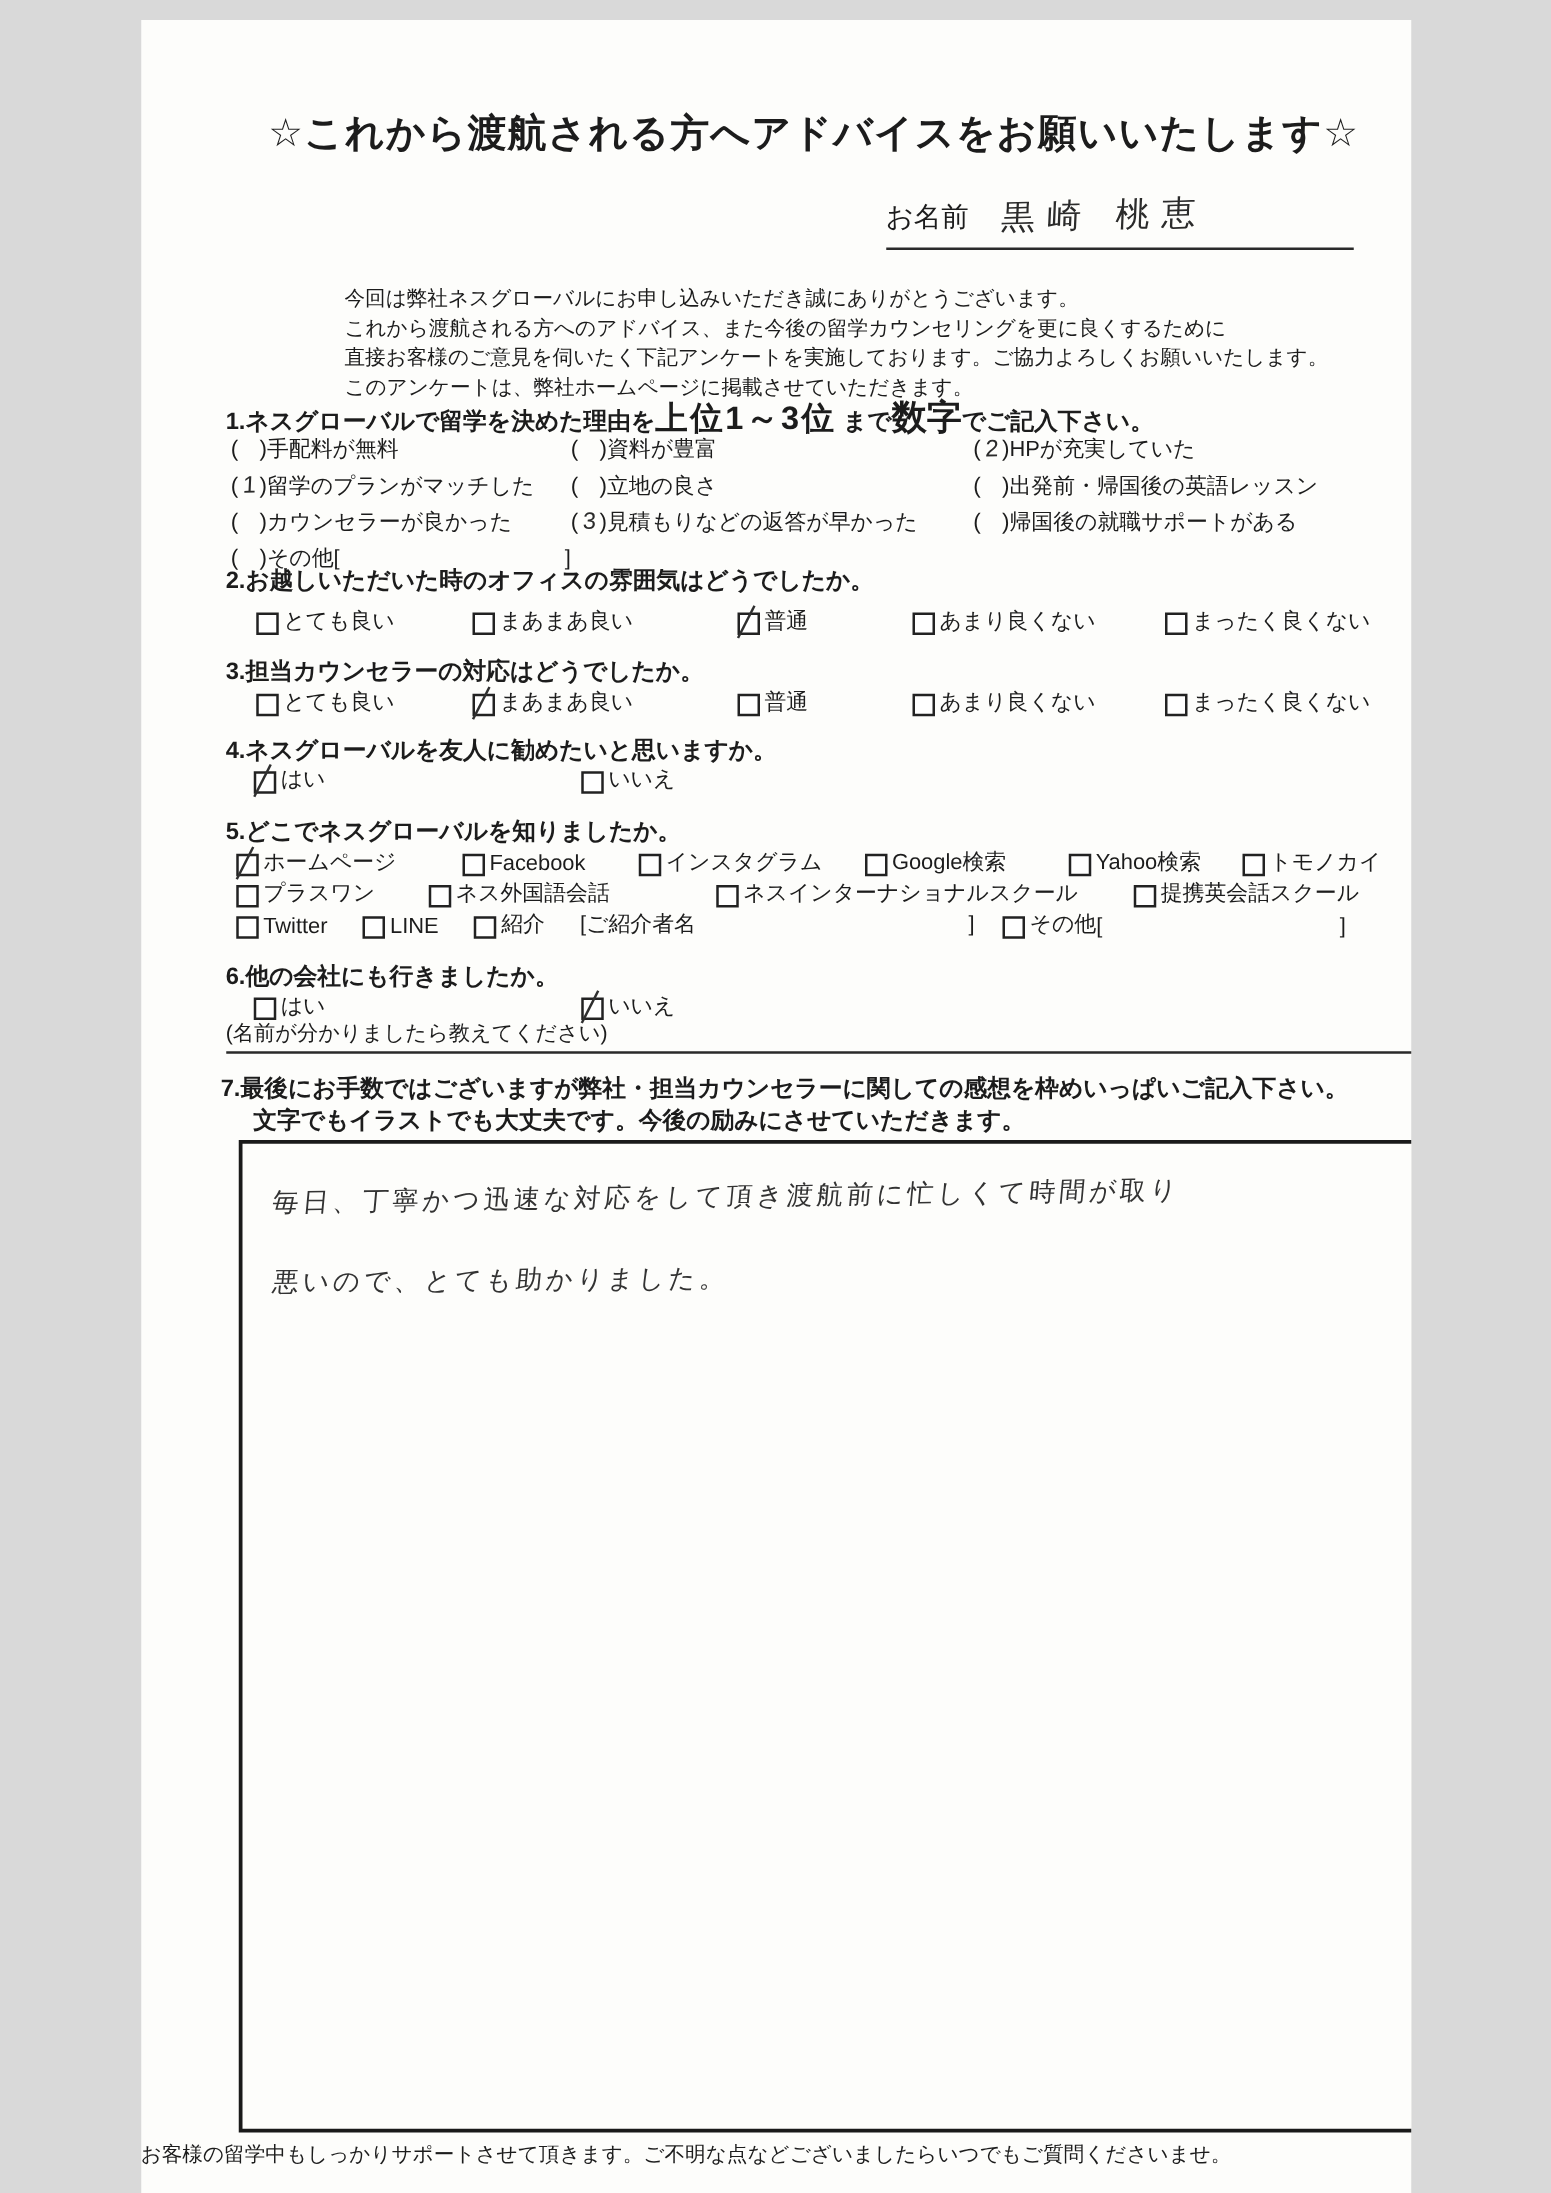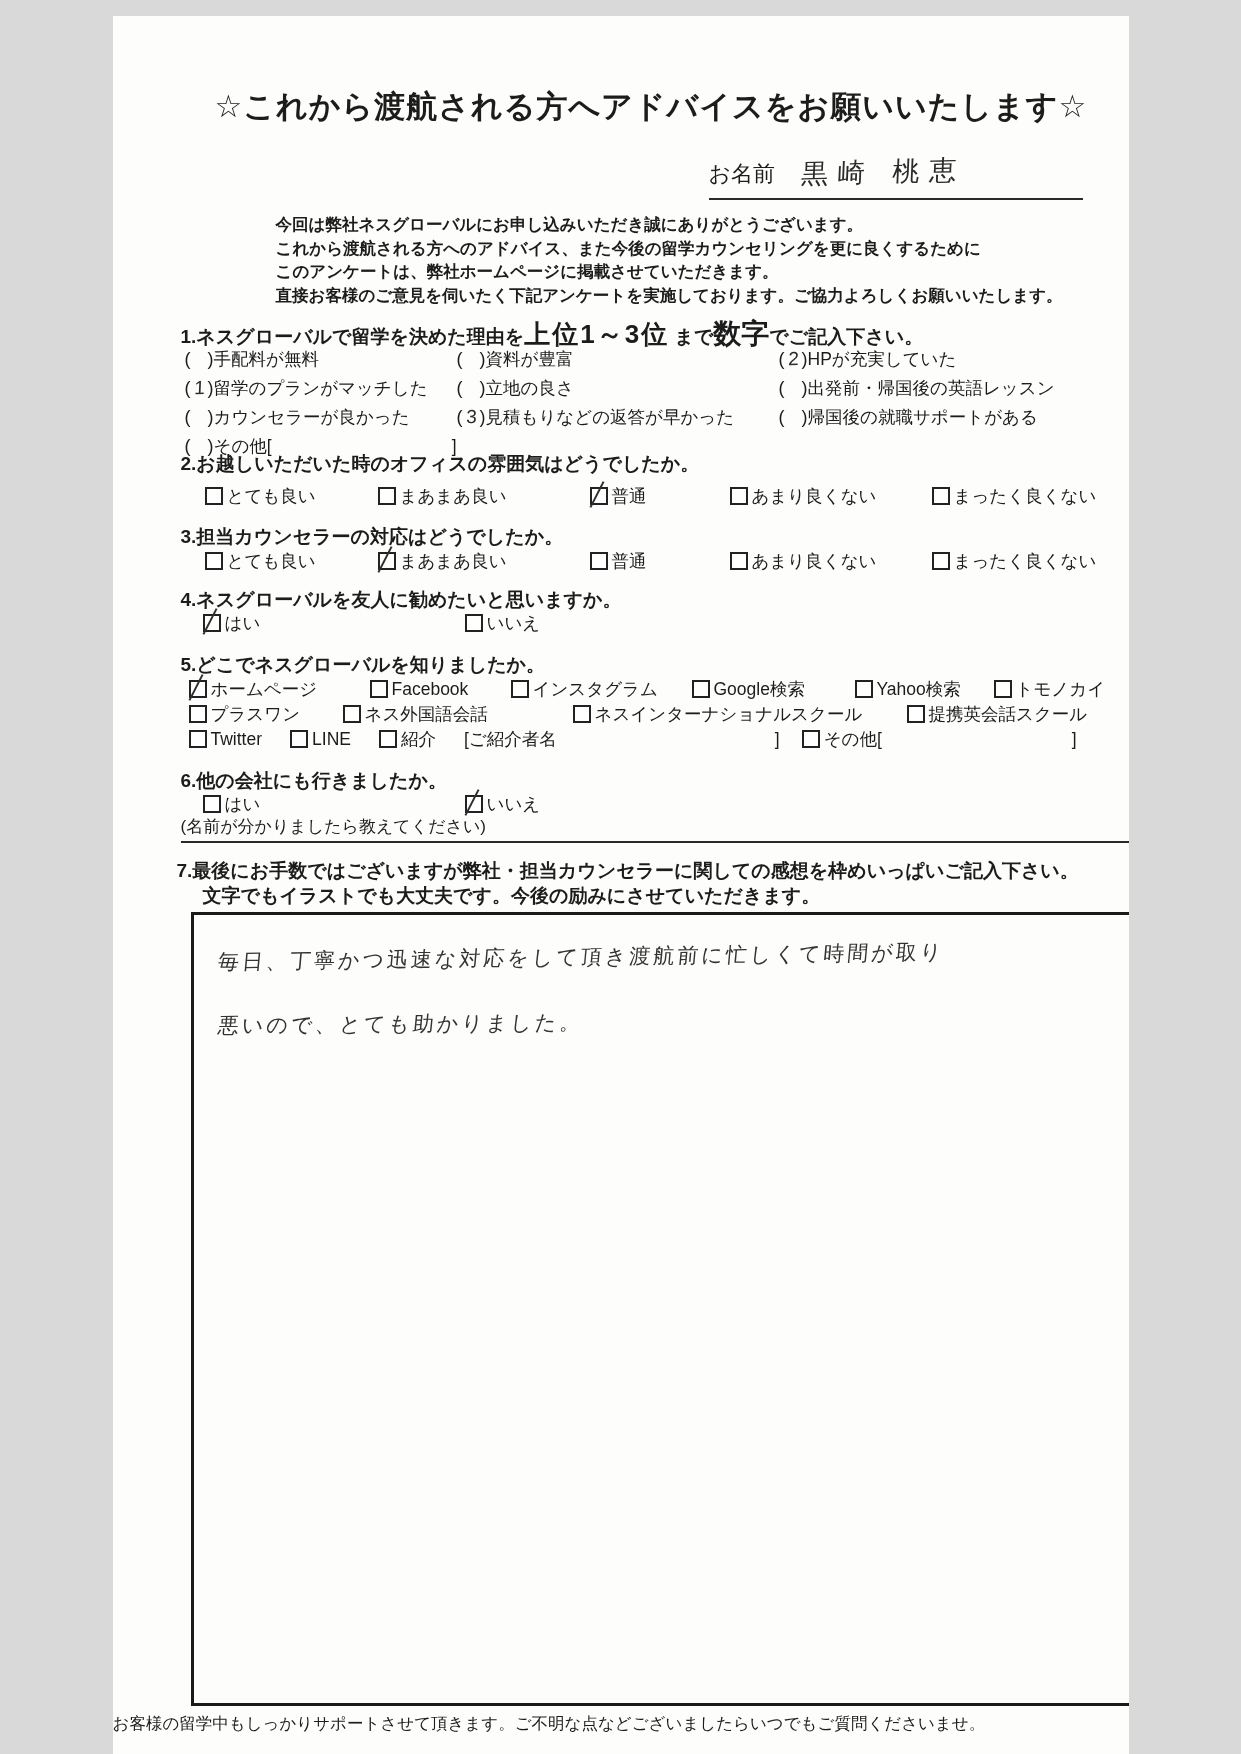--- a/index.html
+++ b/index.html
@@ -12,34 +12,34 @@
   .abs { position:absolute; }
   .nowrap { white-space:nowrap; }
 
   .title { left:102px; top:70px; font-size:31px; font-weight:900; letter-spacing:1px; }
 
   .name-row { left:596px; top:138px; width:374px; border-bottom:2px solid #2a2a2a; padding-bottom:8px; }
   .name-label { font-size:22px; }
   .hand { display:inline-block; color:#2b2b2b; transform:rotate(-1.5deg) skewX(-4deg); }
   .name-value { font-size:27px; margin-left:22px; letter-spacing:10px; }
 
-  .intro { left:163px; top:197px; font-size:16.5px; line-height:23.5px;font-weight:bold; }
+  .intro { left:163px; top:212px; font-size:16.5px; line-height:23.5px; }
 
   .q-head { font-weight:bold; font-size:19px; }
   .q1-head { left:68px; top:299px; }
   .q1-em { font-size:26px; font-weight:900; letter-spacing:2px; }
   .q1-em2 { font-size:28px; font-weight:900; }
 
   .q1-grid { left:72px; top:331px; display:grid; grid-template-columns:272px 322px auto; row-gap:5px; font-size:17.5px; }
   .paren { font-size:18px; }
   .rank { display:inline-block; width:17px; text-align:center; font-size:19px; }
 
   .cb { display:inline-block; position:relative; width:14px; height:14px; border:2px solid #222; margin-right:4px; flex:none; background:#fff; }
   .cb.checked::after { content:""; position:absolute; left:4px; top:-9px; width:2px; height:29px; background:#2f2f2f; transform:rotate(27deg); }
-  .opt { display:flex; align-items:center; white-space:nowrap; font-size:17.5px; }
+  .opt { display:flex; align-items:flex-end; white-space:nowrap; font-size:17.5px; }
 
   .q2-head { left:68px; top:435px; }
   .q2-row { left:92px; top:468px; display:grid; grid-template-columns:173px 212px 140px 202px auto; }
   .q3-head { left:68px; top:508px; }
   .q3-row { left:92px; top:533px; display:grid; grid-template-columns:173px 212px 140px 202px auto; }
   .q4-head { left:68px; top:571px; }
   .q4-row { left:90px; top:595px; display:grid; grid-template-columns:262px auto; }
 
   .q5-head { left:68px; top:636px; }
   .q5-r1 { left:76px; top:661px; display:grid; grid-template-columns:181px 141px 181px 163px 139px auto; }
@@ -72,22 +72,22 @@
   <div class="abs title">☆これから渡航される方へアドバイスをお願いいたします☆</div>
 
   <div class="abs name-row nowrap">
     <span class="name-label">お名前</span>
     <span class="hand name-value">黒崎 桃恵</span>
   </div>
 
   <div class="abs intro">
     <div>今回は弊社ネスグローバルにお申し込みいただき誠にありがとうございます。</div>
     <div>これから渡航される方へのアドバイス、また今後の留学カウンセリングを更に良くするために</div>
+    <div>直接お客様のご意見を伺いたく下記アンケートを実施しております。ご協力よろしくお願いいたします。</div>
     <div>このアンケートは、弊社ホームページに掲載させていただきます。</div>
-    <div>直接お客様のご意見を伺いたく下記アンケートを実施しております。ご協力よろしくお願いいたします。</div>
   </div>
 
   <div class="abs q-head q1-head nowrap">
     <span>1.ネスグローバルで留学を決めた理由を</span><span class="q1-em">上位1～3位</span><span> まで</span><span class="q1-em2">数字</span><span>でご記入下さい。</span>
   </div>
   <div class="abs q1-grid">
     <div class="nowrap"><span class="paren">(<span class="rank hand"></span>)</span><span>手配料が無料</span></div>
     <div class="nowrap"><span class="paren">(<span class="rank hand"></span>)</span><span>資料が豊富</span></div>
     <div class="nowrap"><span class="paren">(<span class="rank hand">2</span>)</span><span>HPが充実していた</span></div>
     <div class="nowrap"><span class="paren">(<span class="rank hand">1</span>)</span><span>留学のプランがマッチした</span></div>

